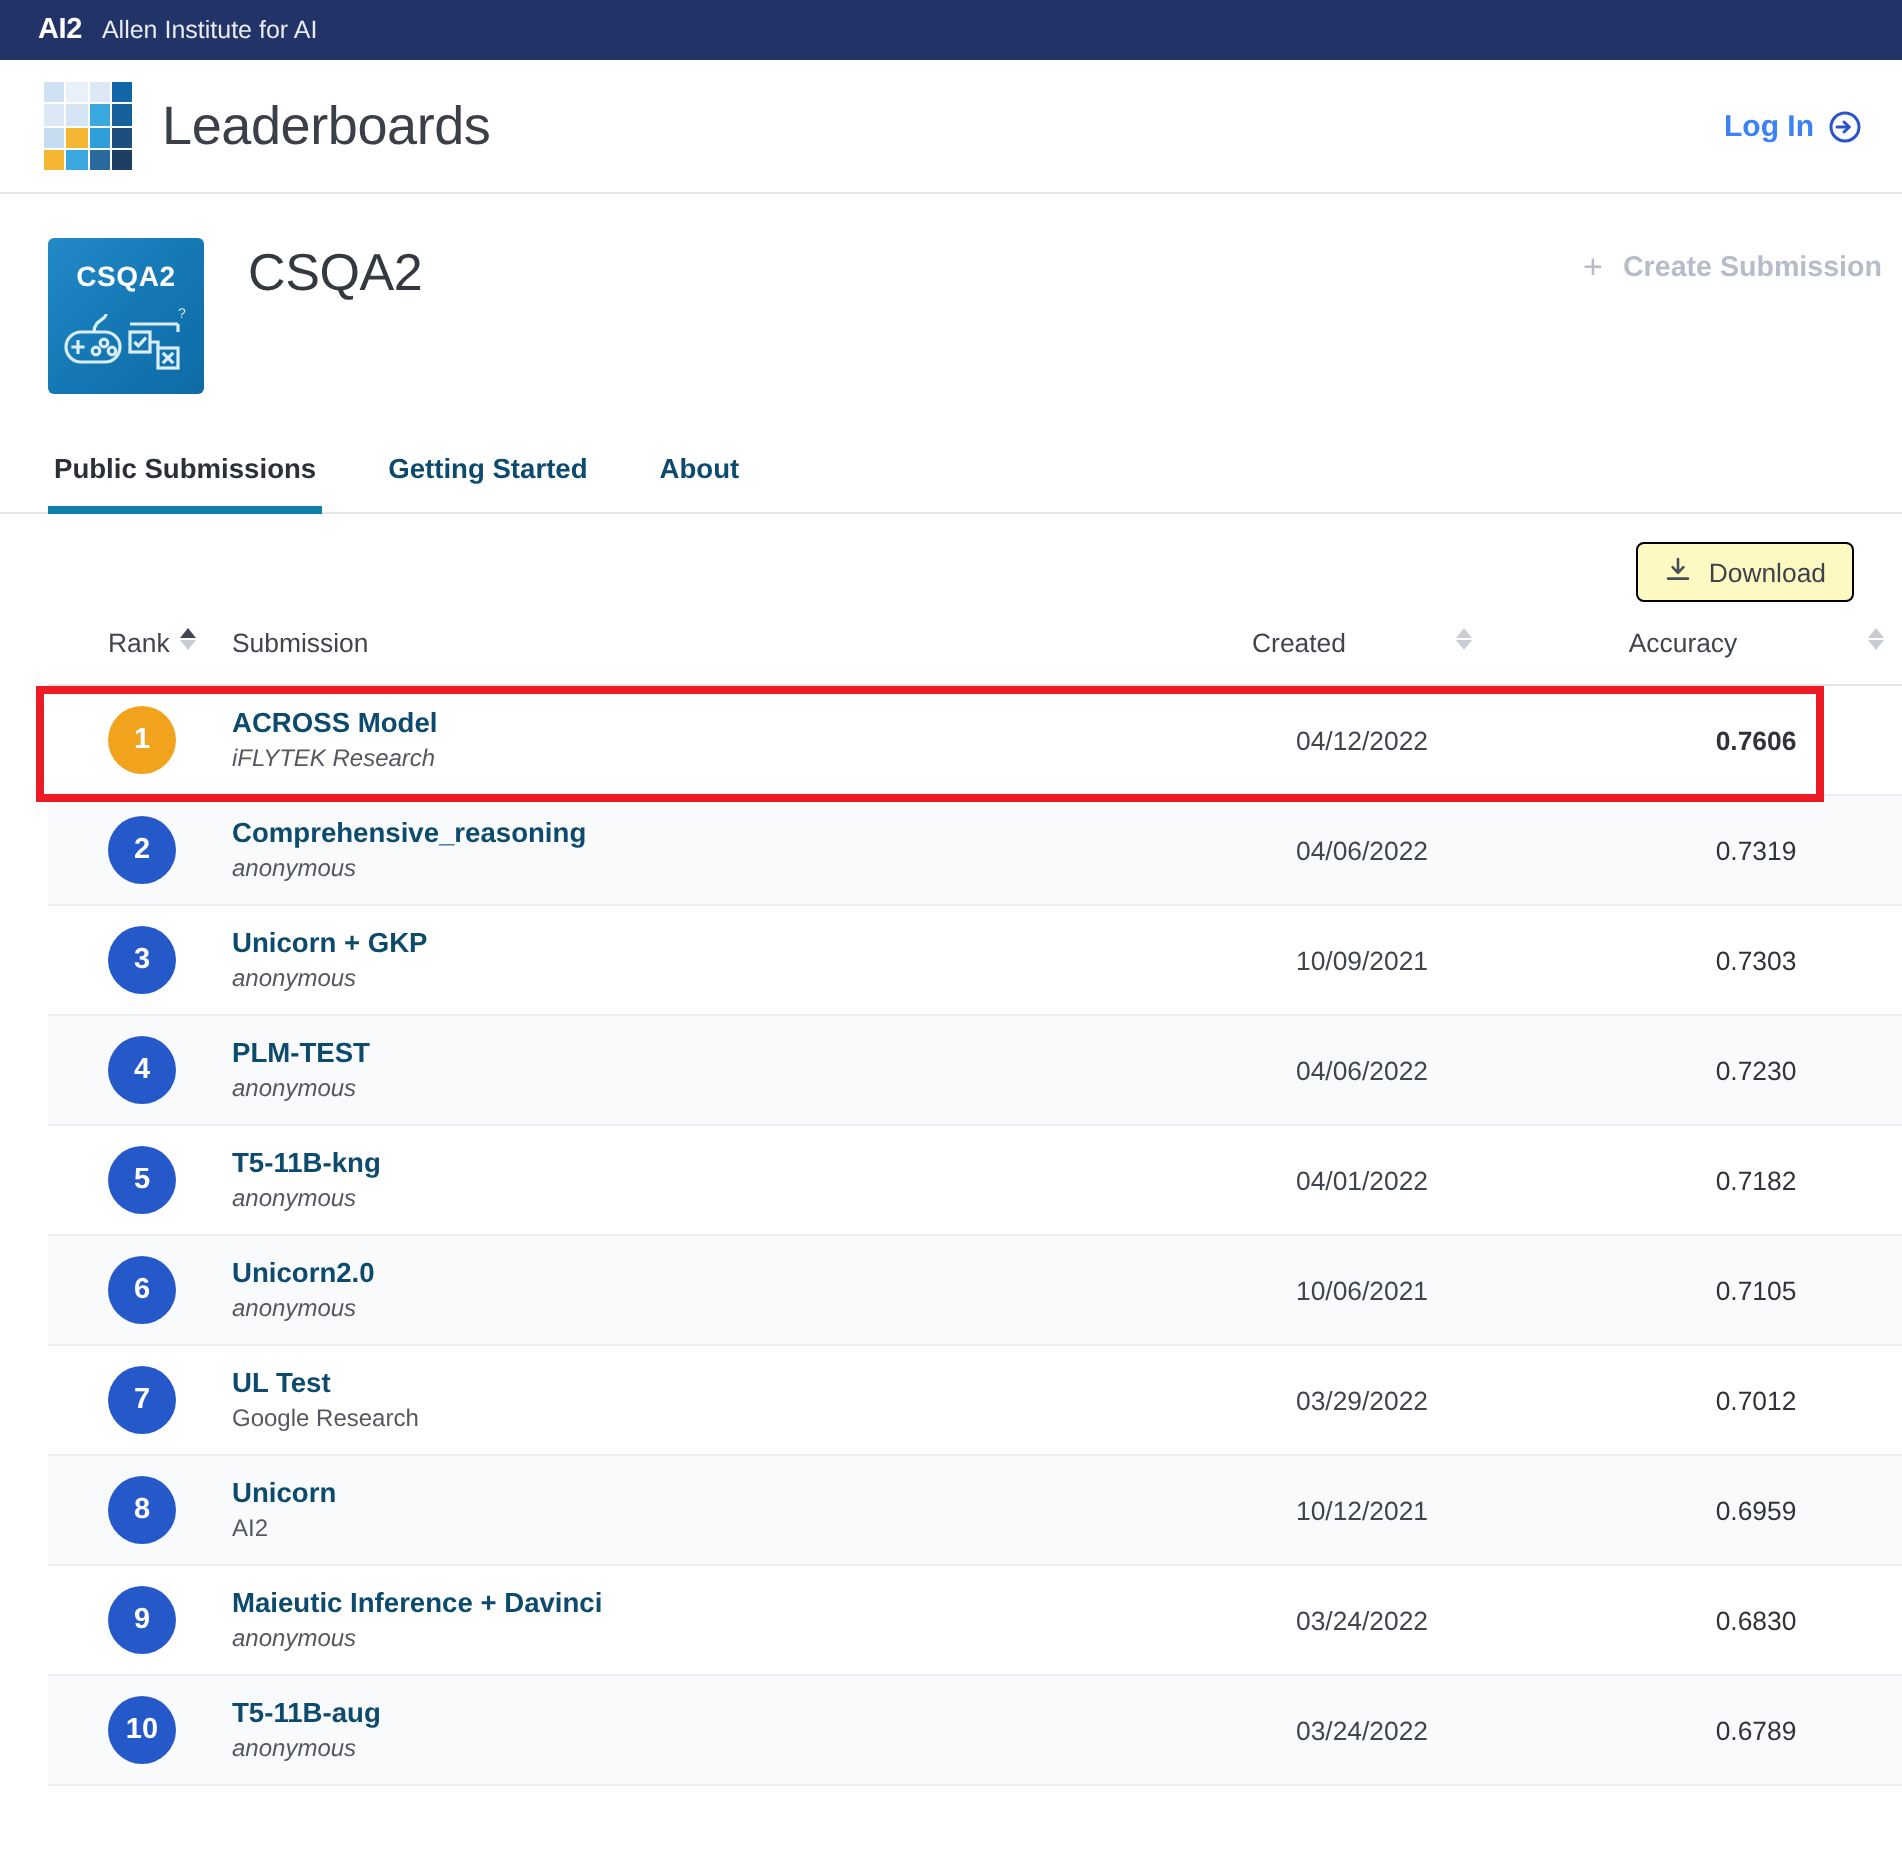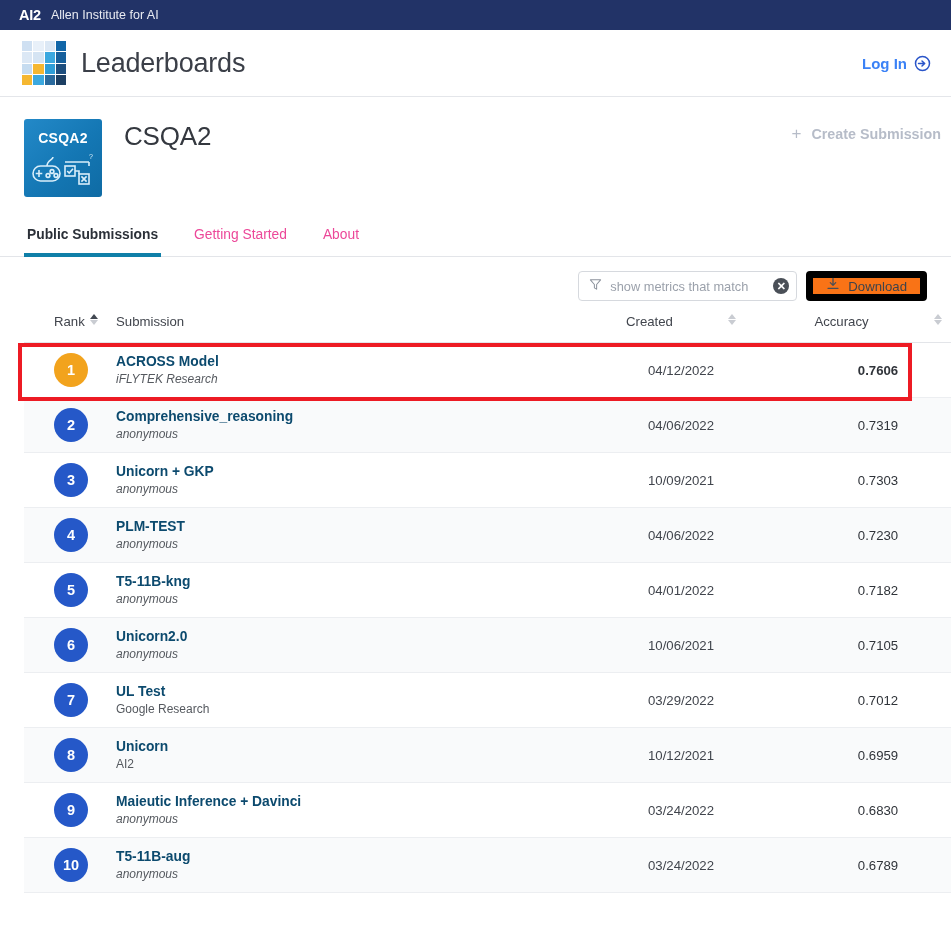--- a/index.html
+++ b/index.html
@@ -125,23 +125,23 @@
   .tabs {
     display: flex;
     gap: 30px;
     padding: 0 24px;
     margin-top: 30px;
     border-bottom: 1px solid #e3e5e9;
   }
   .tab {
     font-size: 13.8px;
     padding: 0 3px 11px 3px;
-    color: #ec4899;
+    color: #0c4a6e;
     cursor: pointer;
-    font-weight: 400;
+    font-weight: 700;
     position: relative;
   }
   .tab.active {
     color: #2b3038;
     font-weight: bold;
     border-bottom: 4px solid #0f7fa8;
     margin-bottom: -1px;
   }
 
   
@@ -182,29 +182,29 @@
     color: #fff;
     font-size: 11px;
     line-height: 16px;
     text-align: center;
     cursor: pointer;
     flex: 0 0 16px;
     font-weight: bold;
   }
   .dl-btn {
     display: flex;
-    align-items: flex-end;
+    align-items: center;
     gap: 8px;
-    border: 7px solid #000000;
+    border: 1px solid #000000;
     border-radius: 4px;
     height: 30px;
     padding: 0 13px;
     font-size: 13.2px;
     color: #3e434b;
-    background: #f97316;
+    background: #fef9c3;
     cursor: pointer;
   }
 
   
   .tbl { width: 100%; border-collapse: collapse; table-layout: fixed; }
   .tbl thead th {
     font-size: 13.2px;
     font-weight: 400;
     color: #41454d;
     text-align: left;
@@ -353,29 +353,20 @@
   </div>
 </div>
 
 <div class="tabs" id="tabs-container">
     <div class="tab active">Public Submissions</div>
     <div class="tab">Getting Started</div>
     <div class="tab">About</div>
   </div>
 
 <div class="toolbar">
-  <div class="filter-box">
-    <span>
-      <svg width="13" height="13" viewBox="0 0 14 14">
-        <path d="M1.5 2 H12.5 L8.2 7 V12 L5.8 10.6 V7 Z" fill="none" stroke="#8d939d" stroke-width="1.1" stroke-linejoin="round"></path>
-      </svg>
-    </span>
-    <input class="filter-input" type="text" placeholder="show metrics that match" style="">
-    <span class="clear-btn">✕</span>
-  </div>
   <div class="dl-btn">
     <span>
       <svg width="14" height="14" viewBox="0 0 14 14">
         <path d="M7 1.5 V8.2 M4.3 5.6 L7 8.4 L9.7 5.6 M2 11.3 H12" fill="none" stroke="#4a4f57" stroke-width="1.3" stroke-linecap="round" stroke-linejoin="round"></path>
       </svg>
     </span>
     <span>Download</span>
   </div>
 </div>
 

